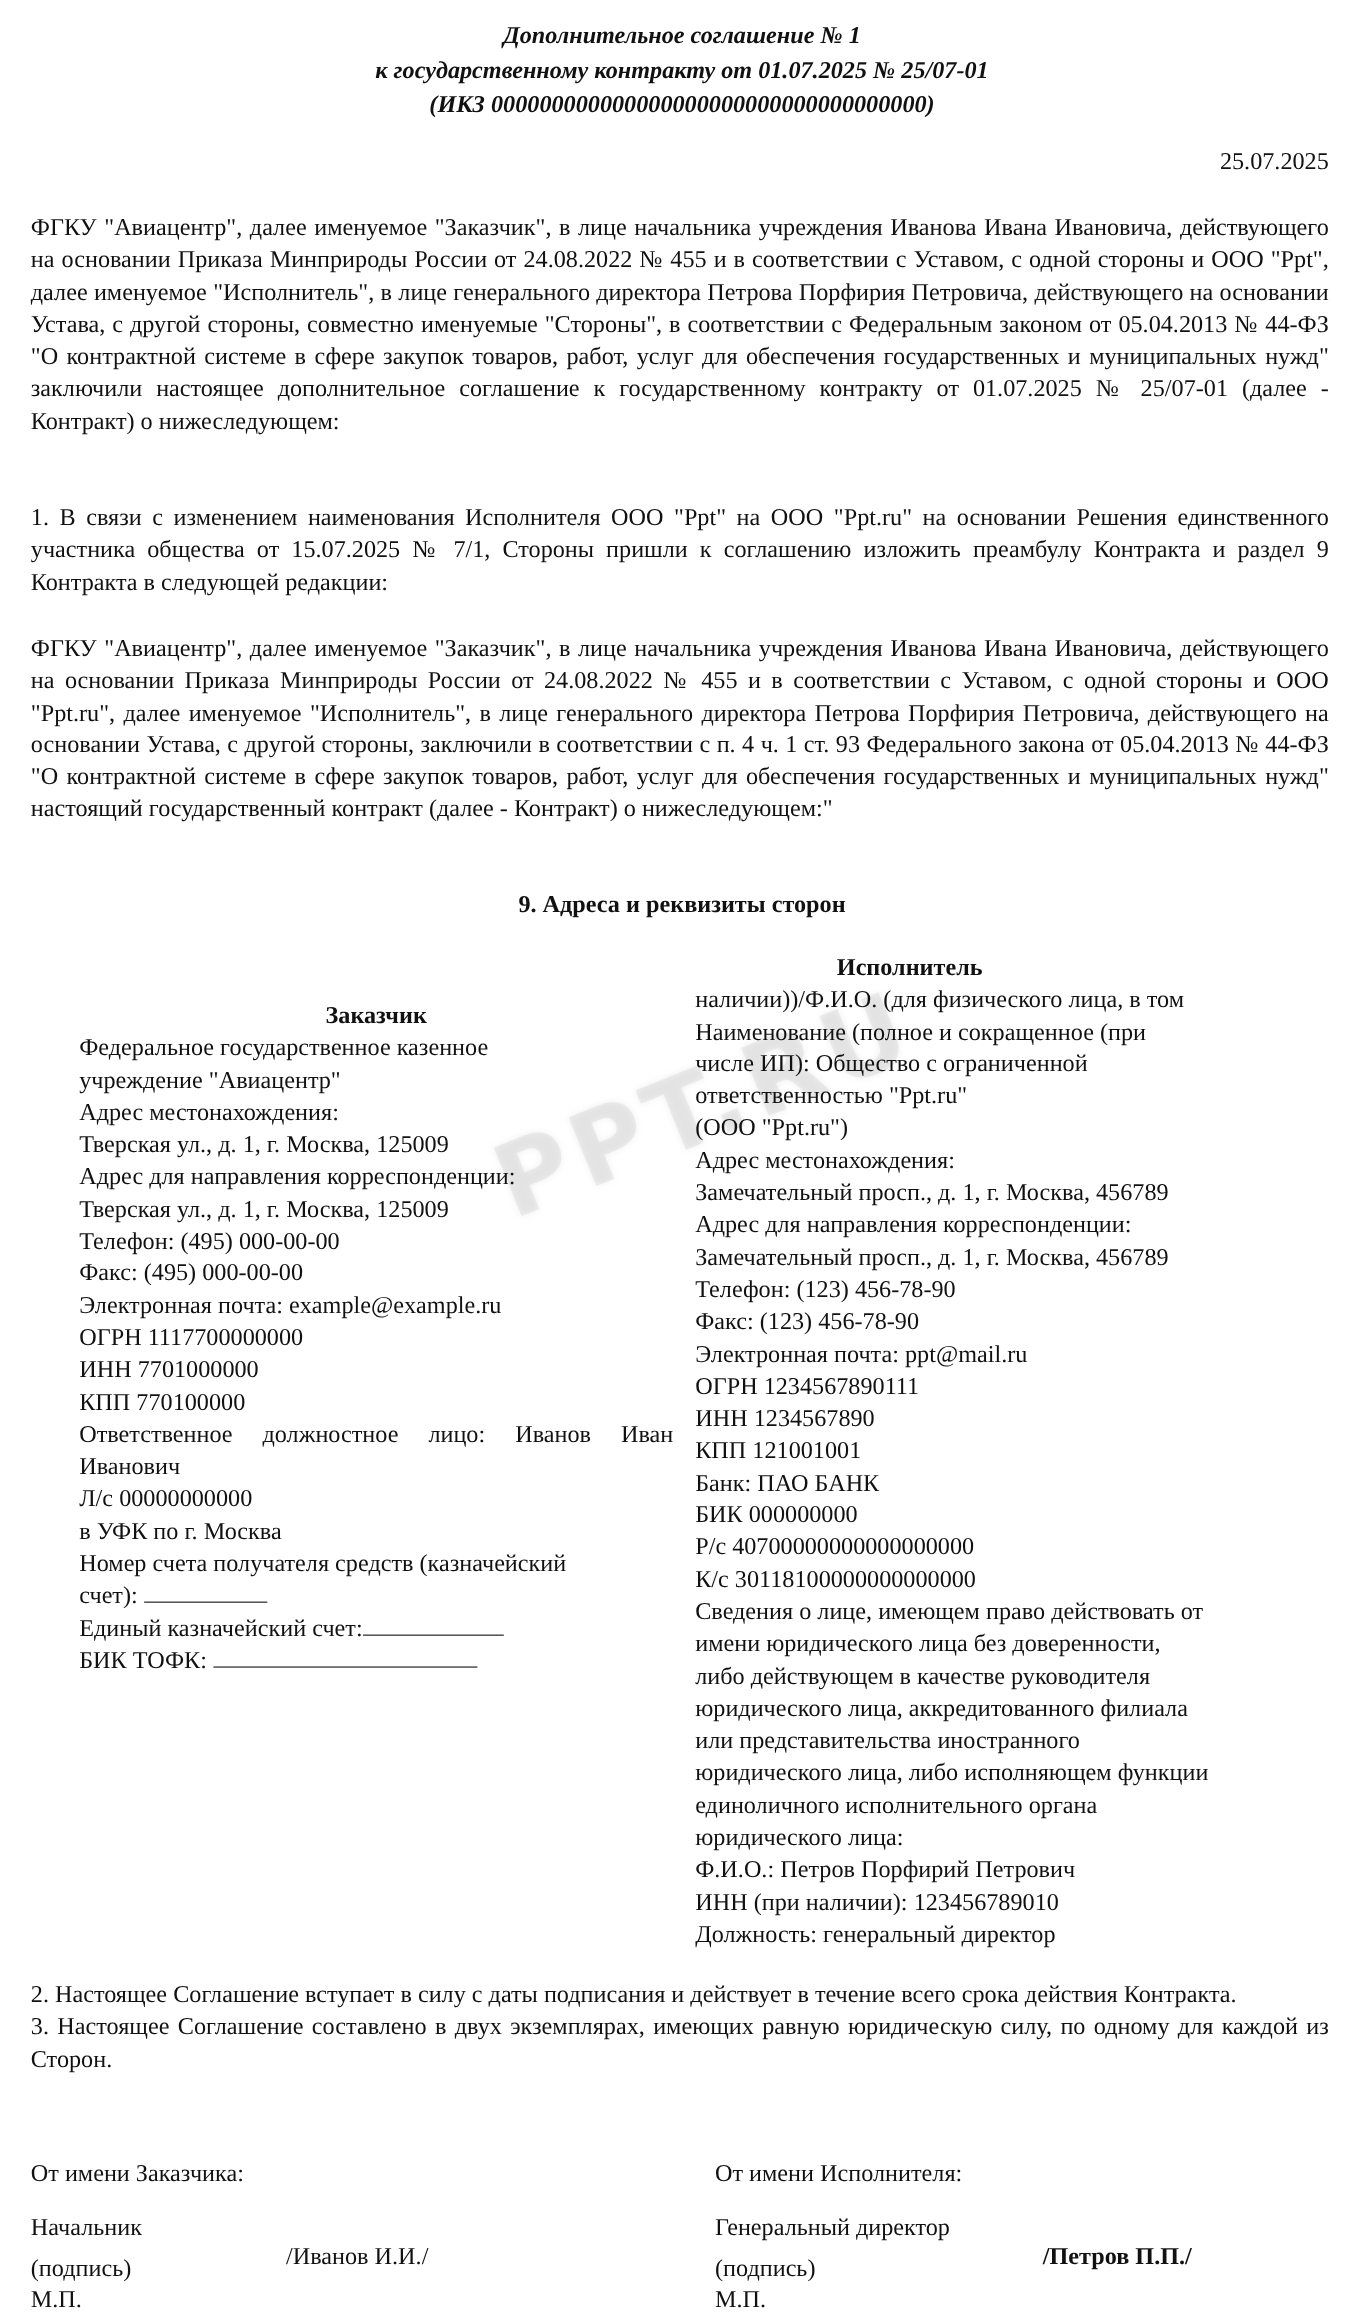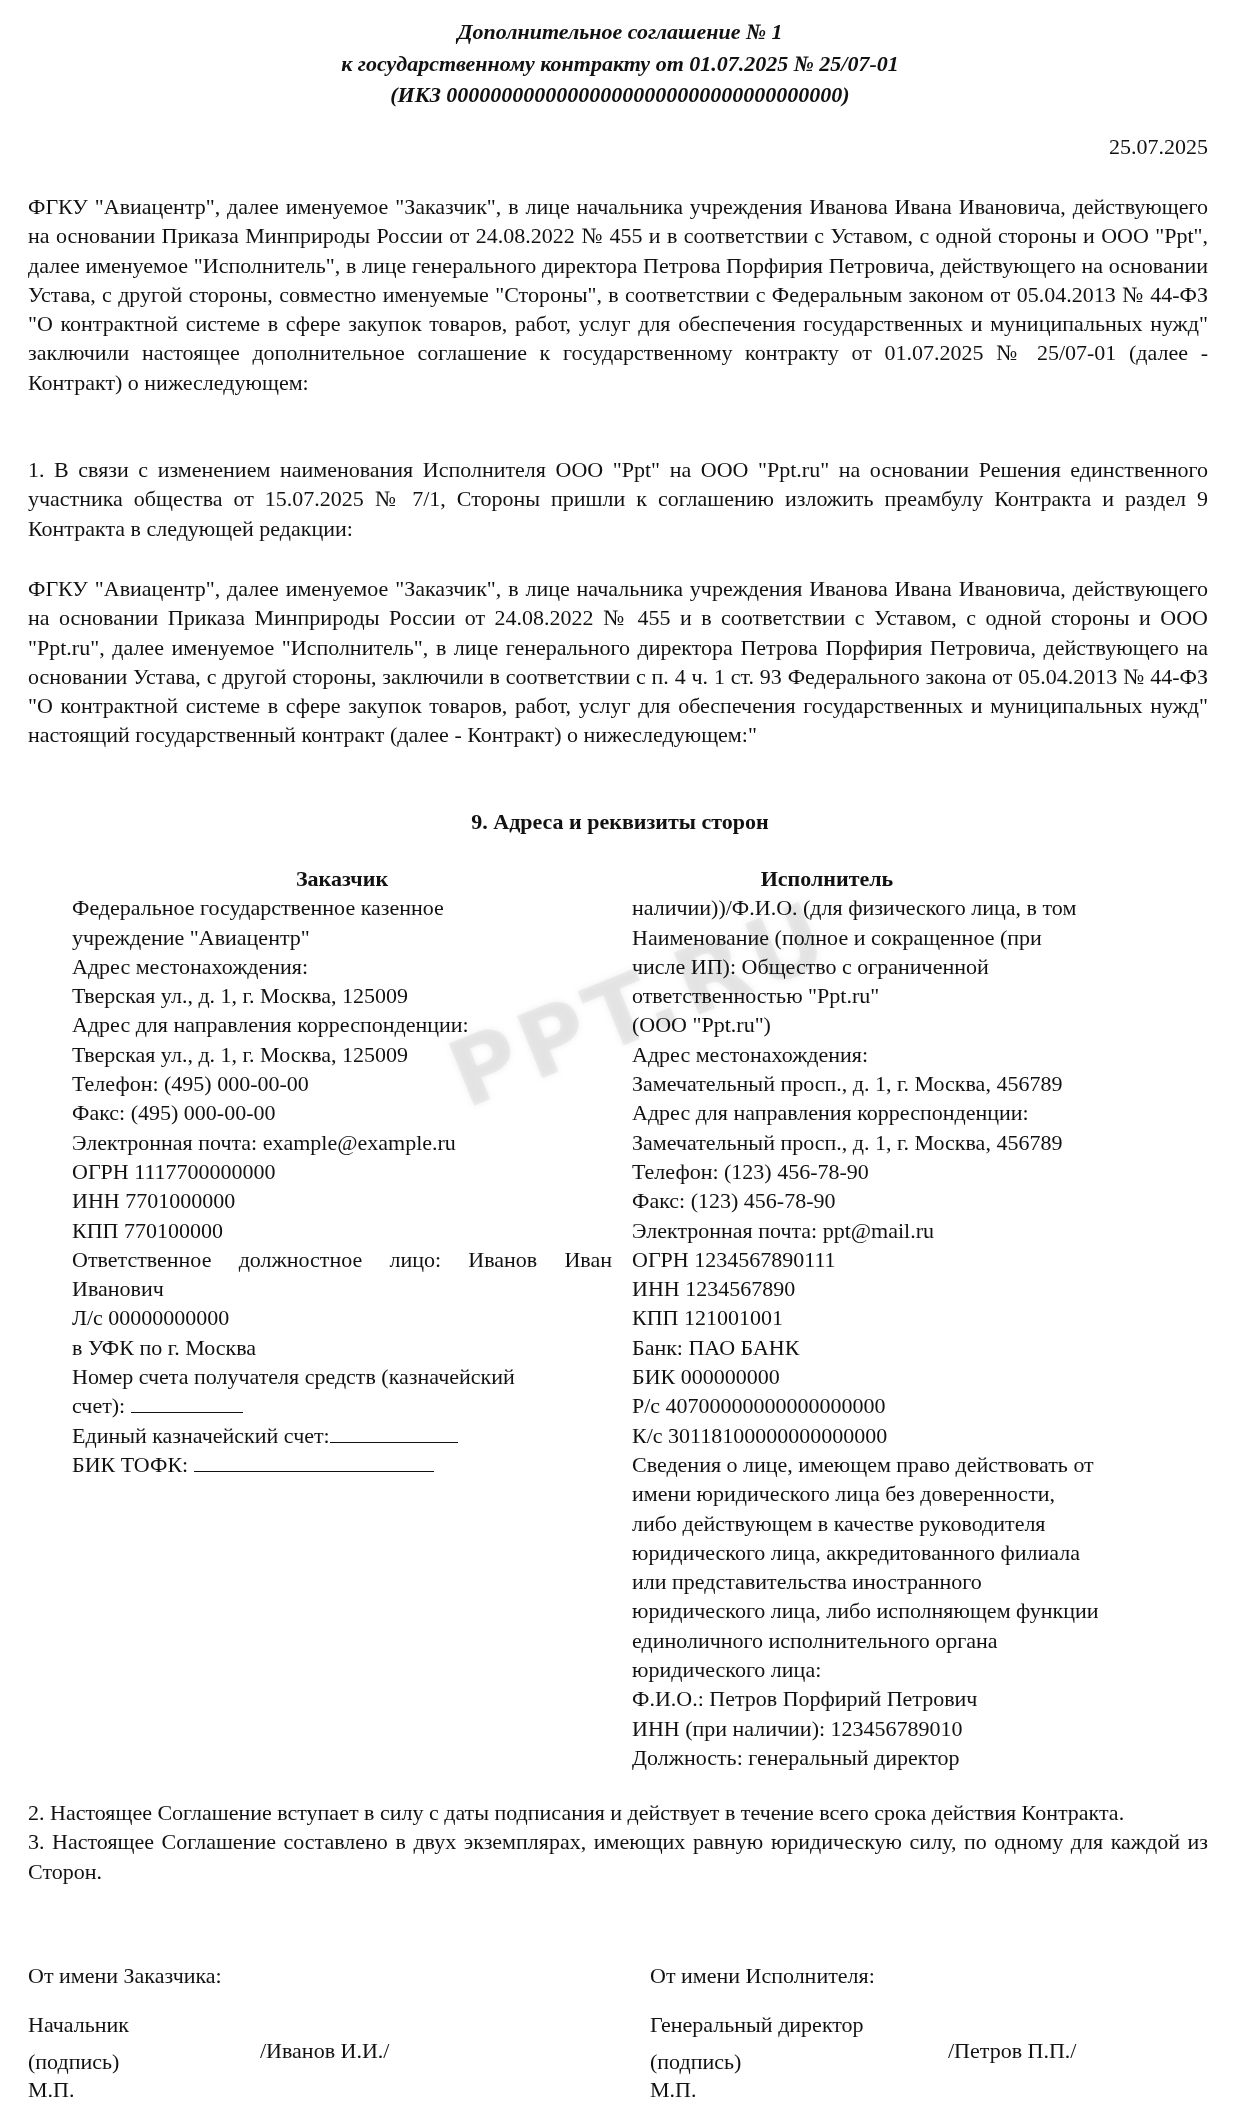--- a/index.html
+++ b/index.html
@@ -12,21 +12,21 @@
   .title { left: 0; width: 1240px; text-align: center; font-weight: bold; font-size: 22px; line-height: 31.5px; top: 16px; }
   .title div { white-space: nowrap; font-style: italic; }
   .date { right: 32px; top: 132px; }
   .para { left: 28px; width: 1180px; text-align: justify; }
   .para p { margin: 0; }
   .p1 { top: 192px; }
   .p-item1 { top: 455px; }
   .p-preamble { top: 574px; }
   .section-title { left: 0; width: 1240px; text-align: center; font-weight: bold; top: 807px; }
   .col { top: 864px; }
-  .col-left { left: 72px; width: 542px; }
+  .col-left { left: 72px; width: 542px; margin-top: 44px; }
   .col-right { left: 632px; width: 560px; }
   .col-head { font-weight: bold; text-align: center; }
   .col-left .col-head { width: 540px; margin-left: -0px; }
   .col-right .col-head { width: 390px; }
   .col .line { white-space: nowrap; }
   .col .just { text-align: justify; text-align-last: left; white-space: normal; }
   .col-left .just { width: 540px; }
   .blank { display: inline-block; border-bottom: 1.5px solid #111; height: 20px; vertical-align: baseline; }
   .p-final { top: 1798px; }
   .sig { font-size: 22px; }
@@ -138,13 +138,13 @@
 <div class="abs sig sig-left" style="top:1961px;">От имени Заказчика:</div>
 <div class="abs sig sig-left" style="top:2010px;">Начальник</div>
 <div class="abs sig sig-left" style="top:2047px;">(подпись)</div>
 <div class="abs sig sig-left" style="top:2075px;">М.П.</div>
 <div class="abs sig" style="left:260px; top:2036px;text-align:center;">/Иванов И.И./</div>
 
 <div class="abs sig sig-right" style="top:1961px;">От имени Исполнителя:</div>
 <div class="abs sig sig-right" style="top:2010px;">Генеральный директор</div>
 <div class="abs sig sig-right" style="top:2047px;">(подпись)</div>
 <div class="abs sig sig-right" style="top:2075px;">М.П.</div>
-<div class="abs sig" style="left:948px; top:2036px;">/Петров П.П./</div>
+<div class="abs sig" style="left:948px; top:2036px;font-weight:bold;">/Петров П.П./</div>
 
 </body></html>

